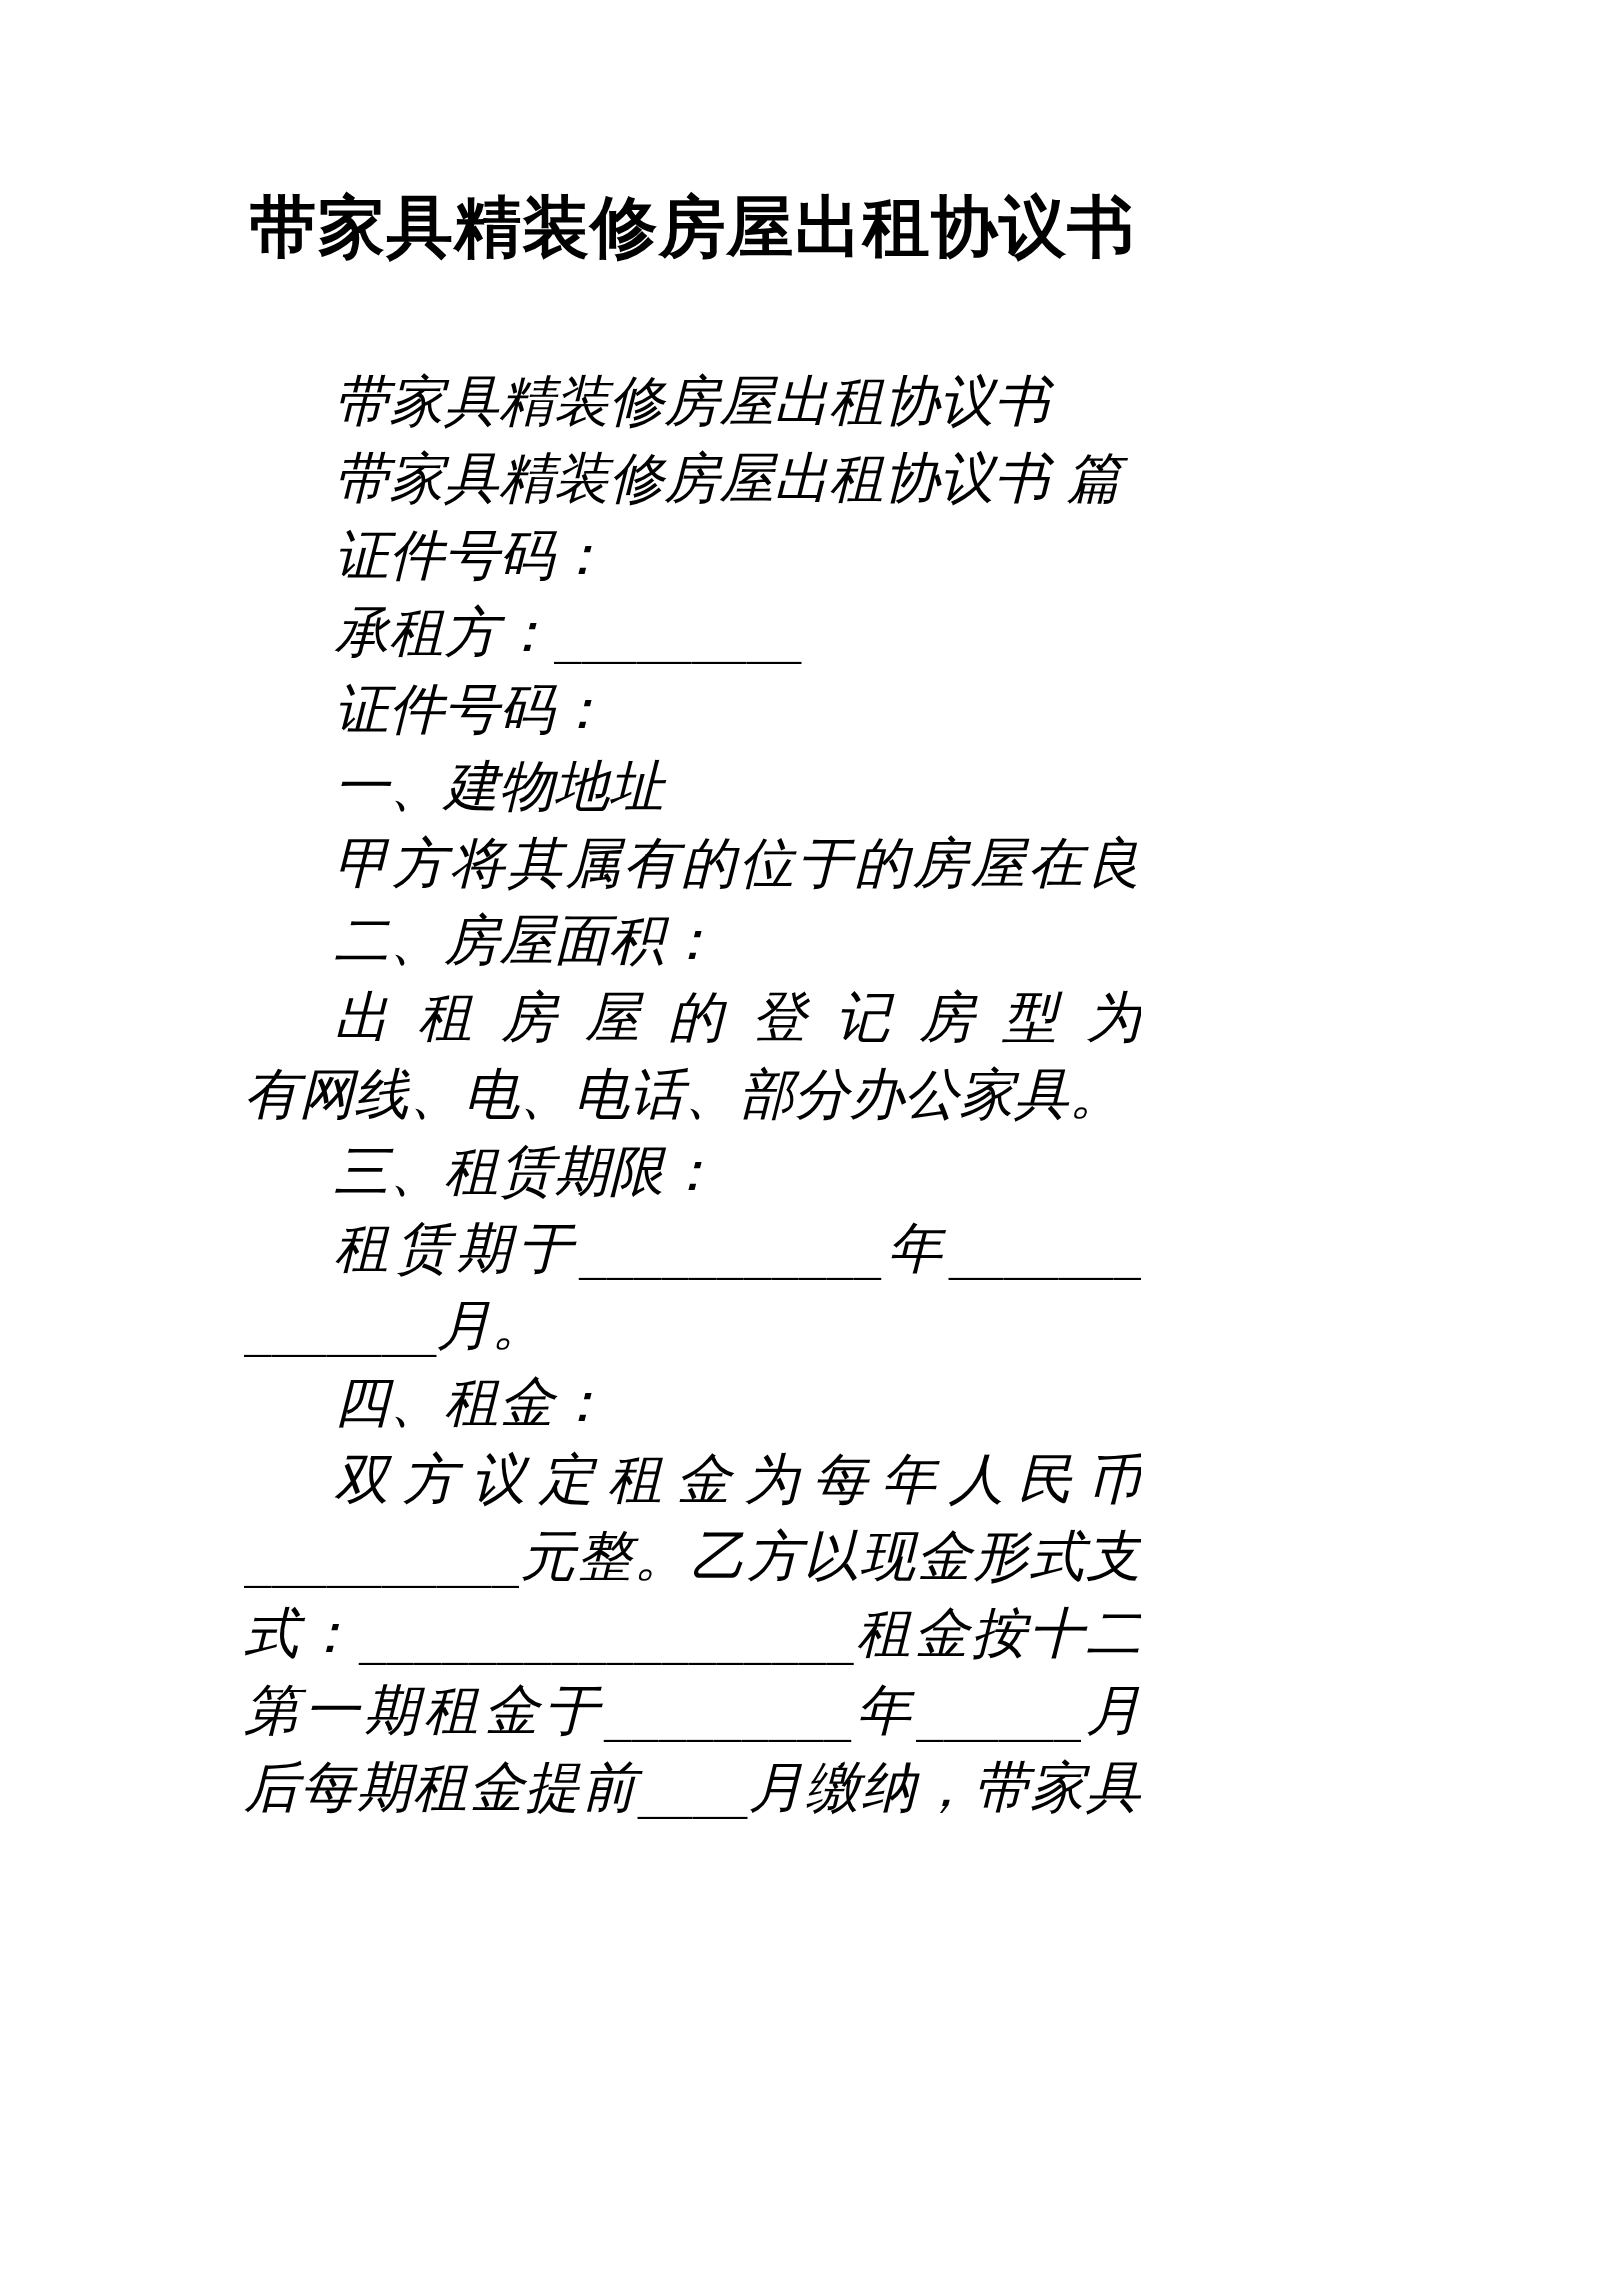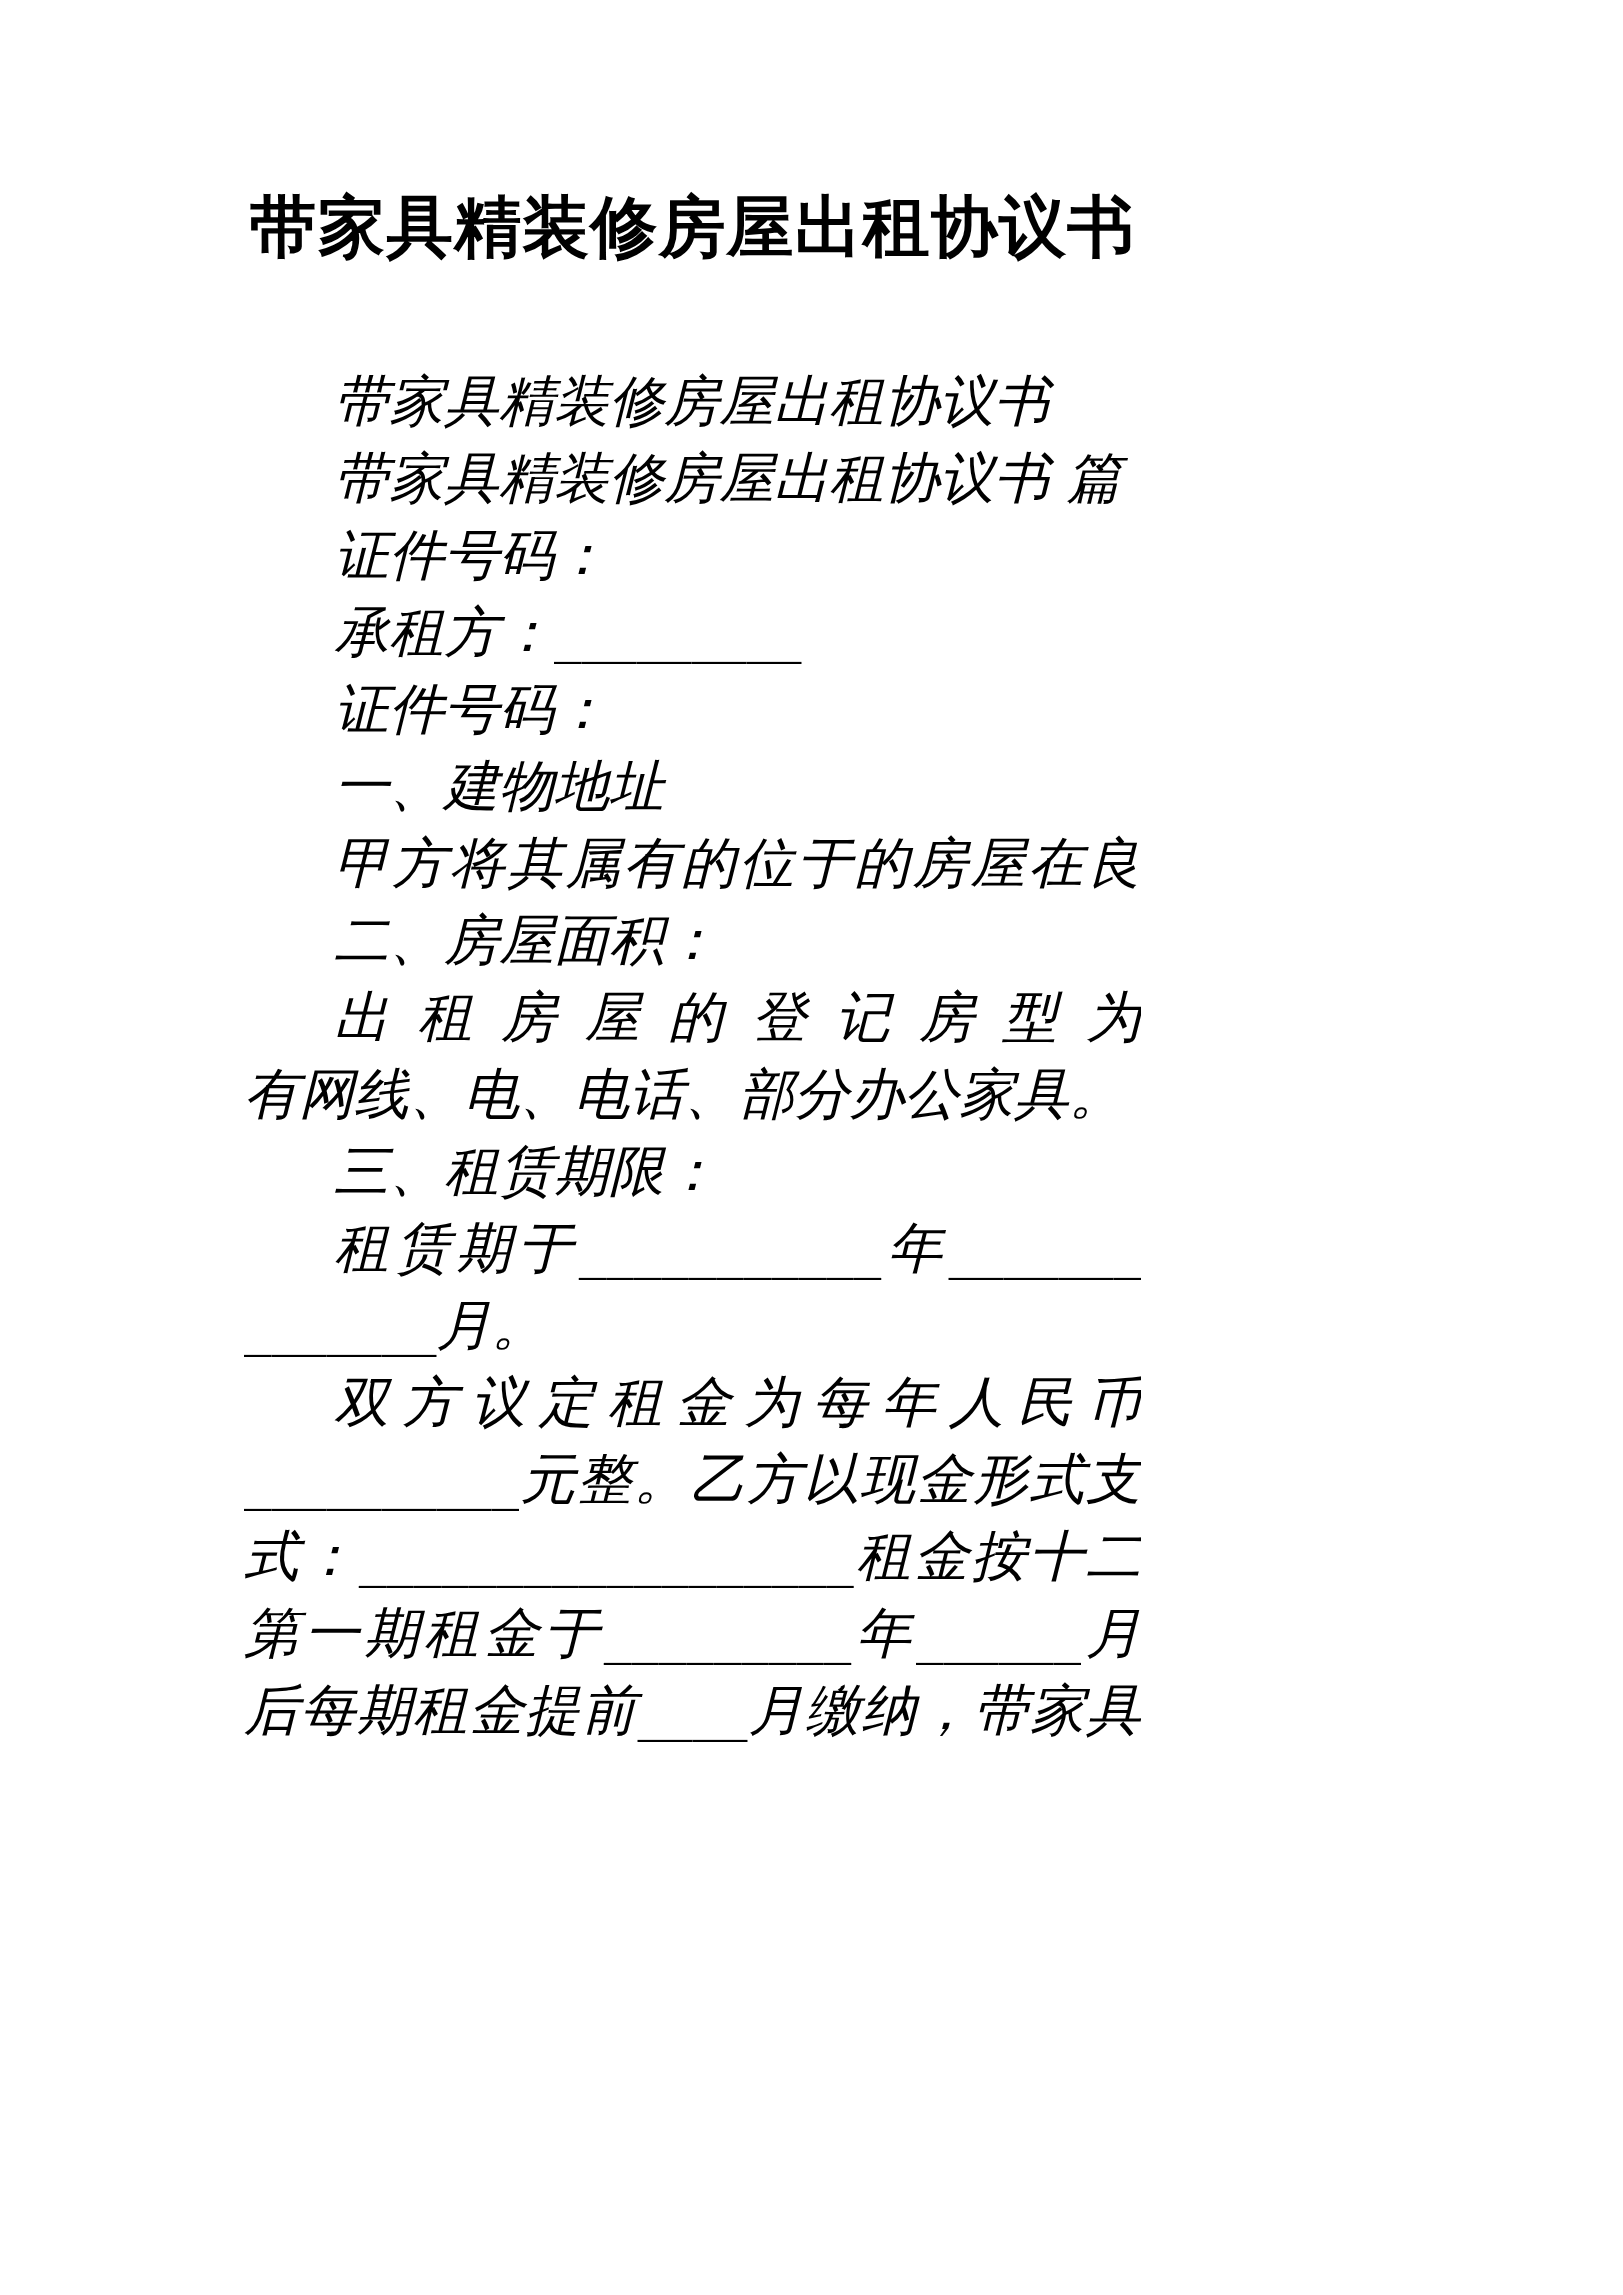--- a/index.html
+++ b/index.html
@@ -60,20 +60,21 @@
       <div class="line indent">承租方：_________</div>
       <div class="line indent">证件号码：______________________</div>
       <div class="line indent">一、建物地址</div>
       <div class="line indent stretch">甲方将其属有的位于的房屋在良好状态下出租给乙方</div>
       <div class="line indent">二、房屋面积：_____________________</div>
       <div class="line indent stretch">出租房屋的登记房型为_________________室，房屋</div>
       <div class="line">有网线、电、电话、部分办公家具。</div>
       <div class="line indent">三、租赁期限：</div>
       <div class="line indent stretch">租赁期于___________年_______月_____日至</div>
       <div class="line">_______月。</div>
+      <div class="line indent">四、租金：</div>
       <div class="line indent stretch">双方议定租金为每年人民币_______________圆整，</div>
       <div class="line stretch">__________元整。乙方以现金形式支付给甲方。支付方</div>
       <div class="line stretch">式：__________________租金按十二个月为一期支付，</div>
       <div class="line stretch">第一期租金于_________年______月____日付清，以</div>
       <div class="line stretch">后每期租金提前____月缴纳，带家具精装修房屋出租协议书</div>
     </div>
 </div>
 
 
 </body></html>

